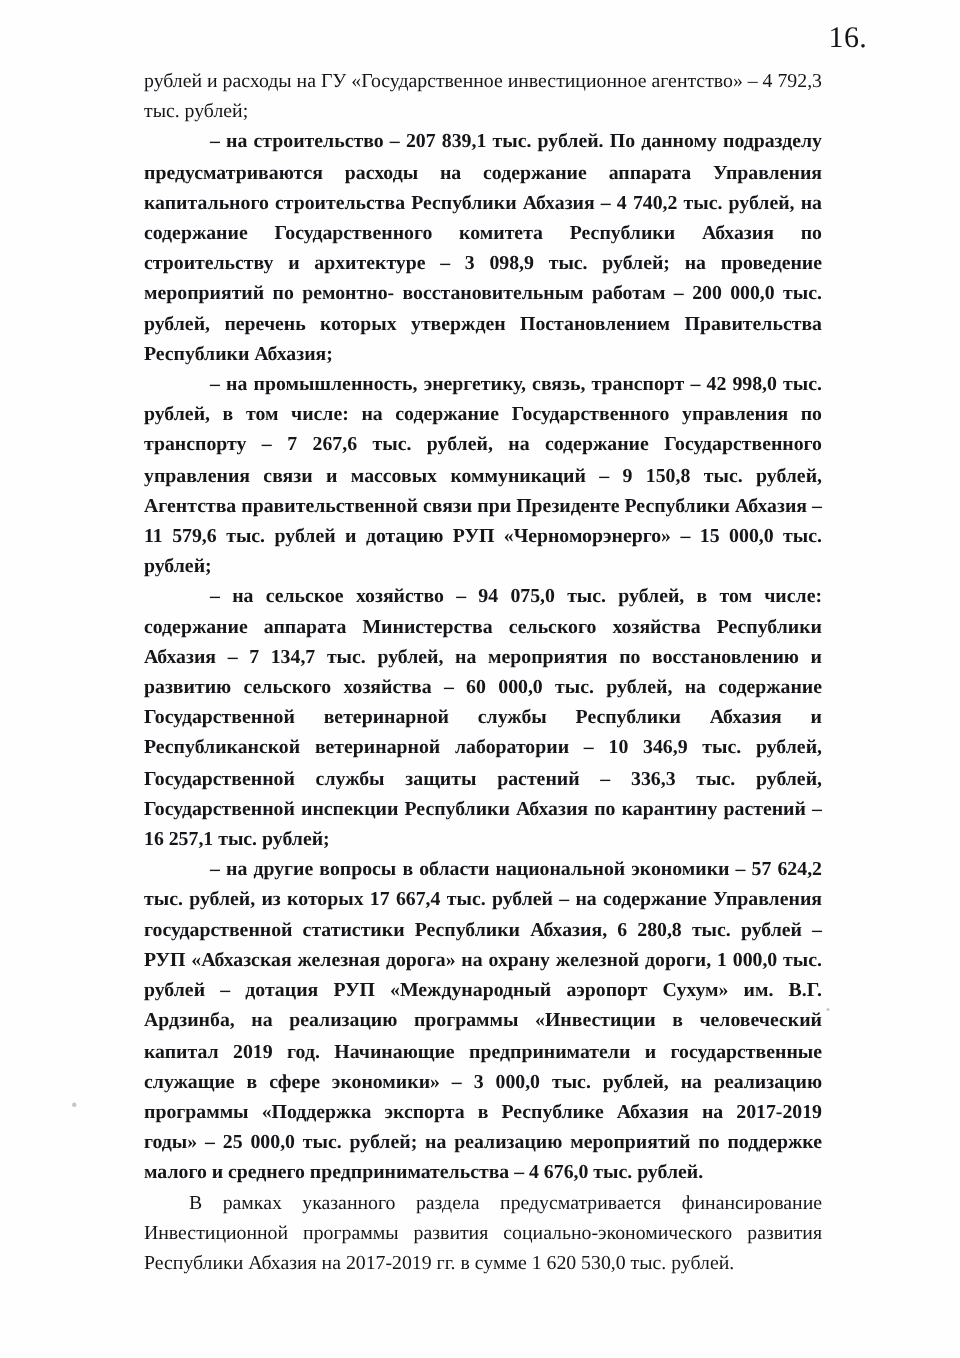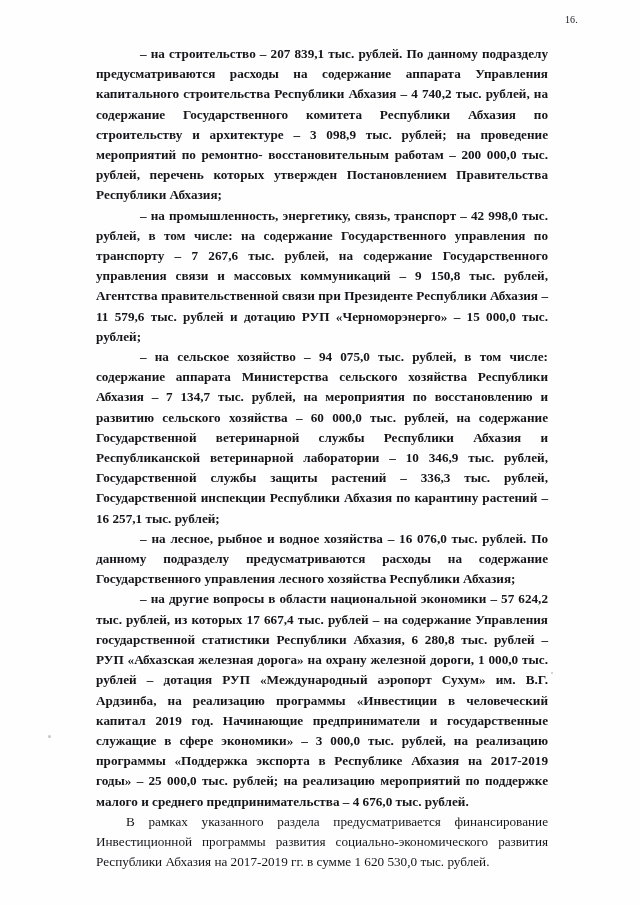--- a/index.html
+++ b/index.html
@@ -13,21 +13,21 @@
     height: 905px;
     background: #fefefe;
     overflow: hidden;
     font-family: "Liberation Serif", serif;
     color: #15151a;
   }
   .page-number {
     position: absolute;
     top: 14px;
     right: 62px;
-    font-size: 10px;
+    font-size: 20px;
     letter-spacing: 0.2px;
   }
   .body-text {
     position: absolute;
     top: 44px;
     left: 96px;
     width: 452px;
     font-size: 13.2px;
     line-height: 20.2px;
     text-align: justify;
@@ -59,24 +59,24 @@
   .speck.s2 { left: 551px; top: 672px; width: 2px; height: 2px; }
 </style>
 </head>
 <body>
 
 <div class="page">
 
   <div class="page-number">16.</div>
 
   <div class="body-text">
+    <p class="plain">рублей и расходы на ГУ «Государственное инвестиционное агентство» – 4 792,3 тыс. рублей;</p>
     <p class="dash">– на строительство – 207 839,1 тыс. рублей. По данному подразделу предусматриваются расходы на содержание аппарата Управления капитального строительства Республики Абхазия – 4 740,2 тыс. рублей, на содержание Государственного комитета Республики Абхазия по строительству и архитектуре – 3 098,9 тыс. рублей; на проведение мероприятий по ремонтно- восстановительным работам – 200 000,0 тыс. рублей, перечень которых утвержден Постановлением Правительства Республики Абхазия;</p>
     <p class="dash">– на промышленность, энергетику, связь, транспорт – 42 998,0 тыс. рублей, в том числе: на содержание Государственного управления по транспорту – 7 267,6 тыс. рублей, на содержание Государственного управления связи и массовых коммуникаций – 9 150,8 тыс. рублей, Агентства правительственной связи при Президенте Республики Абхазия – 11 579,6 тыс. рублей и дотацию РУП «Черноморэнерго» – 15 000,0 тыс. рублей;</p>
     <p class="dash">– на сельское хозяйство – 94 075,0 тыс. рублей, в том числе: содержание аппарата Министерства сельского хозяйства Республики Абхазия – 7 134,7 тыс. рублей, на мероприятия по восстановлению и развитию сельского хозяйства – 60 000,0 тыс. рублей, на содержание Государственной ветеринарной службы Республики Абхазия и Республиканской ветеринарной лаборатории – 10 346,9 тыс. рублей, Государственной службы защиты растений – 336,3 тыс. рублей, Государственной инспекции Республики Абхазия по карантину растений – 16 257,1 тыс. рублей;</p>
-    <p class="dash">– на лесное, рыбное и водное хозяйства – 16 076,0 тыс. рублей. По данному подразделу предусматриваются расходы на содержание Государственного управления лесного хозяйства Республики Абхазия;</p>
     <p class="dash">– на другие вопросы в области национальной экономики – 57 624,2 тыс. рублей, из которых 17 667,4 тыс. рублей – на содержание Управления государственной статистики Республики Абхазия, 6 280,8 тыс. рублей – РУП «Абхазская железная дорога» на охрану железной дороги, 1 000,0 тыс. рублей – дотация РУП «Международный аэропорт Сухум» им. В.Г. Ардзинба, на реализацию программы «Инвестиции в человеческий капитал 2019 год. Начинающие предприниматели и государственные служащие в сфере экономики» – 3 000,0 тыс. рублей, на реализацию программы «Поддержка экспорта в Республике Абхазия на 2017-2019 годы» – 25 000,0 тыс. рублей; на реализацию мероприятий по поддержке малого и среднего предпринимательства – 4 676,0 тыс. рублей.</p>
     <p class="indent">В рамках указанного раздела предусматривается финансирование Инвестиционной программы развития социально-экономического развития Республики Абхазия на 2017-2019 гг. в сумме 1 620 530,0 тыс. рублей.</p>
   </div>
 
   <div class="speck s1"></div>
   <div class="speck s2"></div>
 
 </div>
 
 </body></html>

